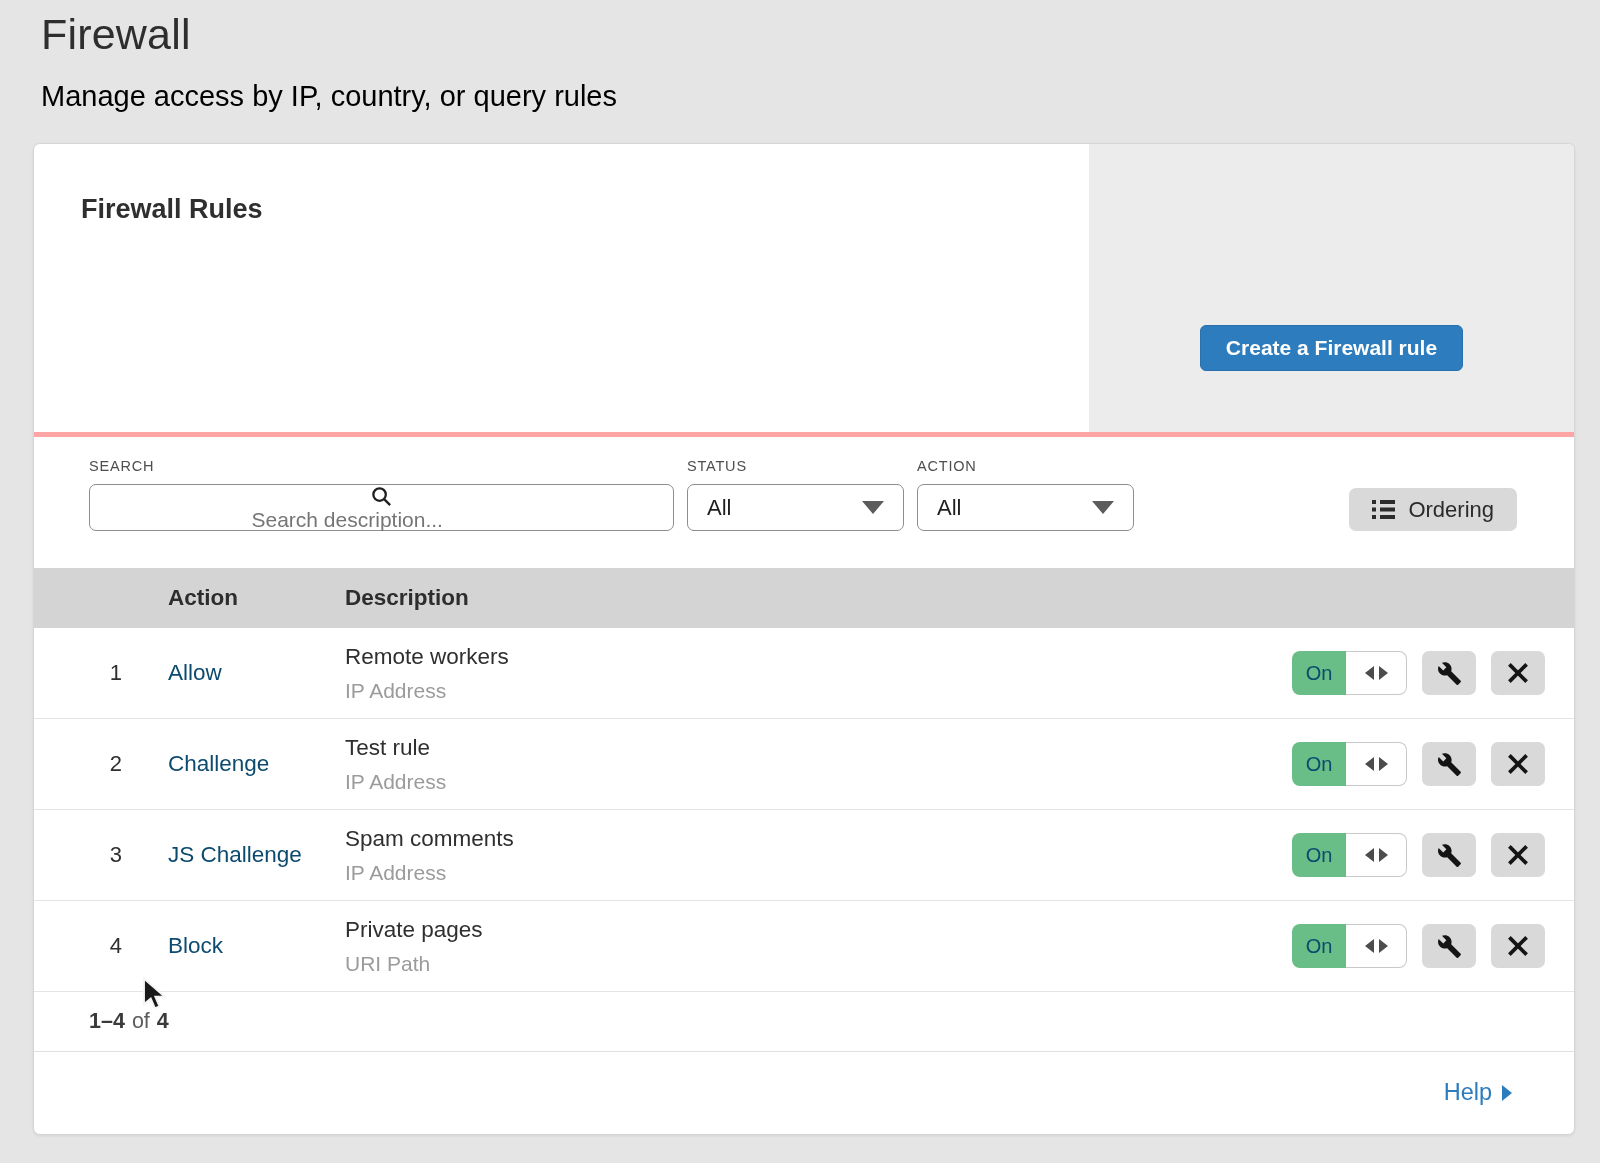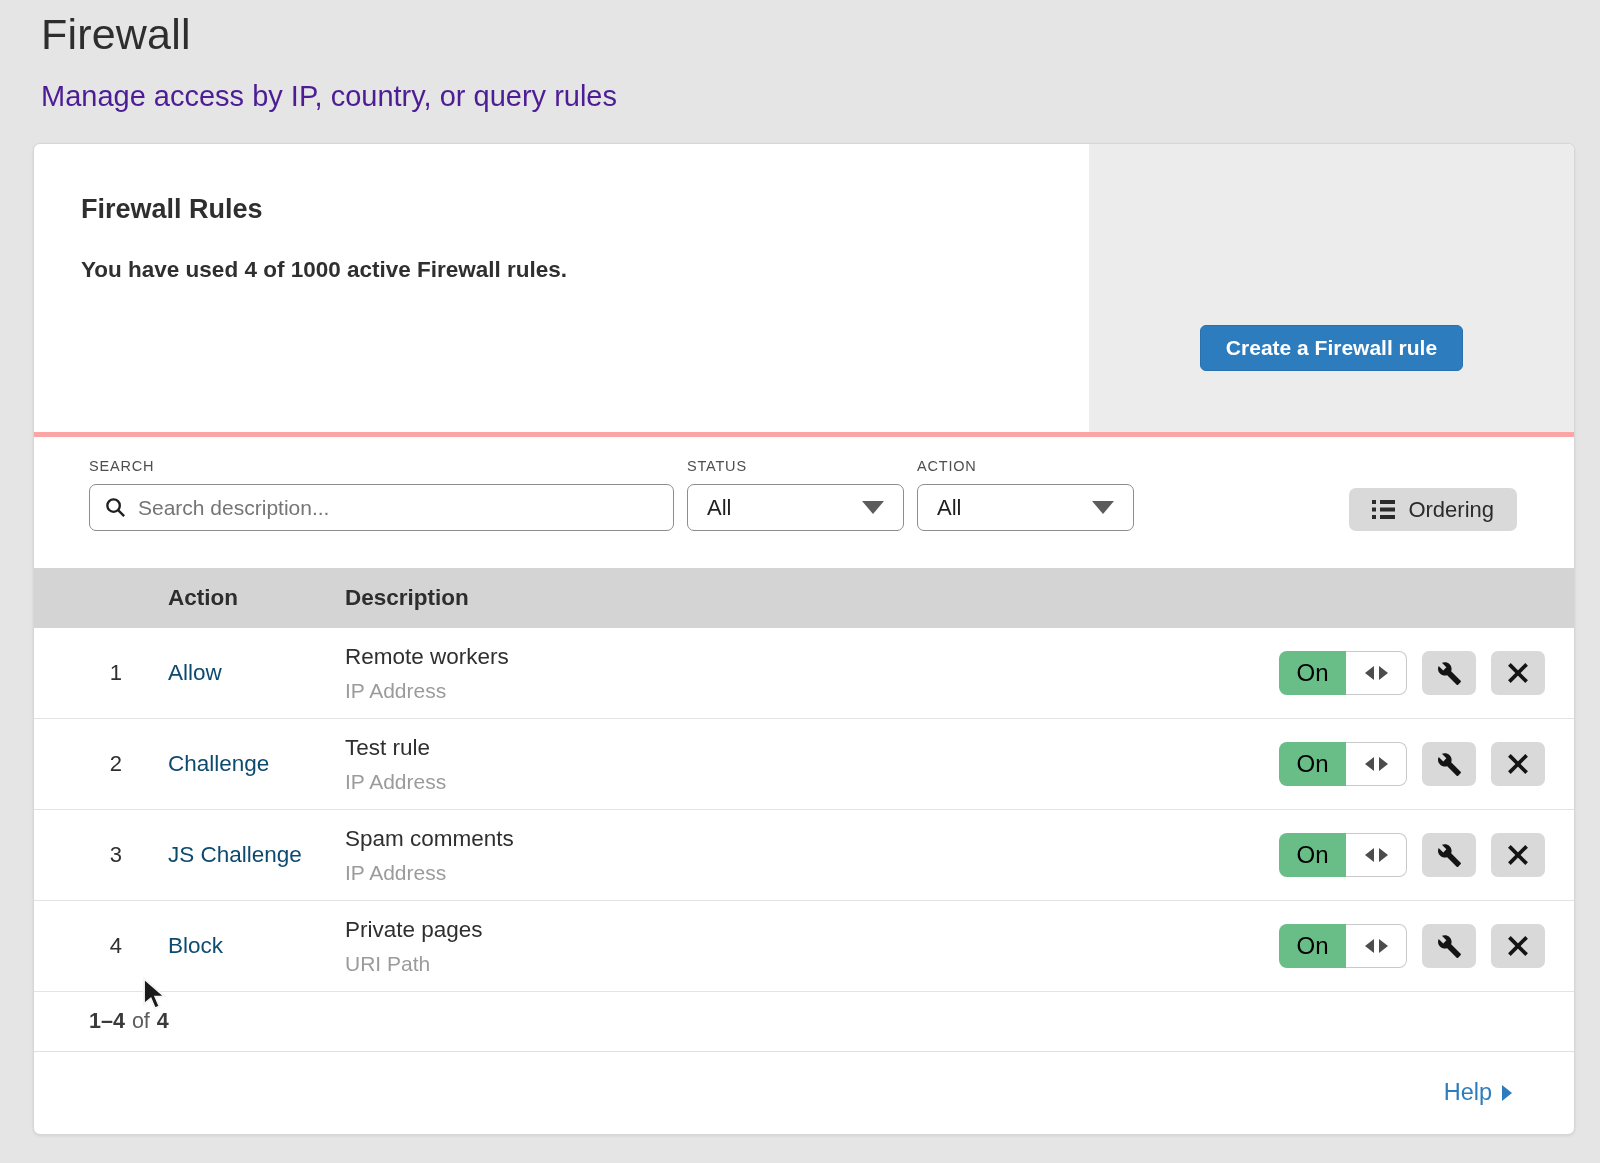--- a/index.html
+++ b/index.html
@@ -15,21 +15,21 @@
   .page-title {
     font-size: 43px;
     font-weight: 500;
     color: #2e2e2e;
     letter-spacing: 0.2px;
   }
   .page-subtitle {
     margin-top: 21px;
     font-size: 29px;
     font-weight: 400;
-    color: #4c1d95;
+    color: #000000;
   }
   .card {
     position: absolute;
     left: 33px;
     top: 143px;
     width: 1542px;
     height: 992px;
     background: #ffffff;
     border: 1px solid #d6d6d6;
     border-radius: 7px;
@@ -91,20 +91,21 @@
   }
   .search-box {
     width: 585px;
     height: 47px;
     border: 1.5px solid #8d8d8d;
     border-radius: 7px;
     background: #fff;
     display: flex;
     align-items: center;
     padding: 0 14px;
+    flex-direction: column;
   }
   .search-box input {
     border: none;
     outline: none;
     flex: 1;
     margin-left: 11px;
     font-size: 21px;
     font-family: inherit;
     color: #333;
     background: transparent;
@@ -170,25 +171,25 @@
   .col-desc .desc-title { font-size: 22.5px; color: #2f2f2f; }
   .col-desc .desc-sub { margin-top: 9px; font-size: 21px; color: #9b9b9b; }
   .col-controls {
     display: flex;
     align-items: center;
     gap: 15px;
     padding-right: 29px;
   }
   .toggle { display: flex; height: 44px; cursor: pointer; }
   .toggle-on {
-    width: 67px;
+    width: 54px;
     background: #69bd87;
     border-radius: 8px 0 0 8px;
-    color: #000000;
-    font-size: 24px;
+    color: #0c4a6e;
+    font-size: 20px;
     display: flex;
     align-items: center;
     justify-content: center;
   }
   .toggle-handle {
     width: 61px;
     background: #ffffff;
     border: 1px solid #c9c9c9;
     border-left: none;
     border-radius: 0 8px 8px 0;
@@ -264,21 +265,20 @@
 <div class="page-header">
   <div class="page-title">Firewall</div>
   <div class="page-subtitle">Manage access by IP, country, or query rules</div>
 </div>
 
 <div class="card">
 
   <div class="card-top">
     <div class="card-top-main">
       <div class="rules-heading">Firewall Rules</div>
-      <div class="rules-usage">You have used 4 of 1000 active Firewall rules.</div>
     </div>
     <div class="card-top-aside">
       <button class="create-btn">Create a Firewall rule</button>
     </div>
   </div>
 
   <div class="filters">
     <div class="filter-group">
       <div class="filter-label">SEARCH</div>
       <div class="search-box">

